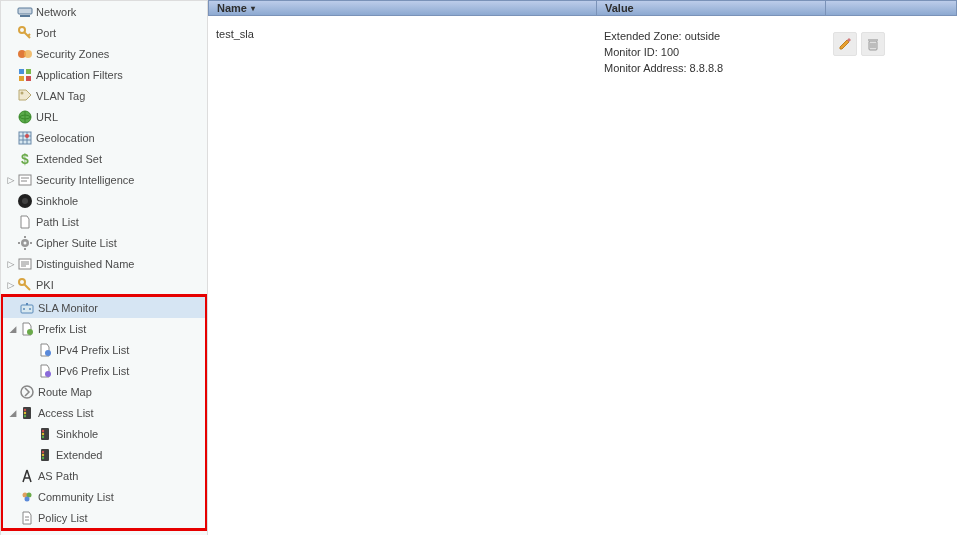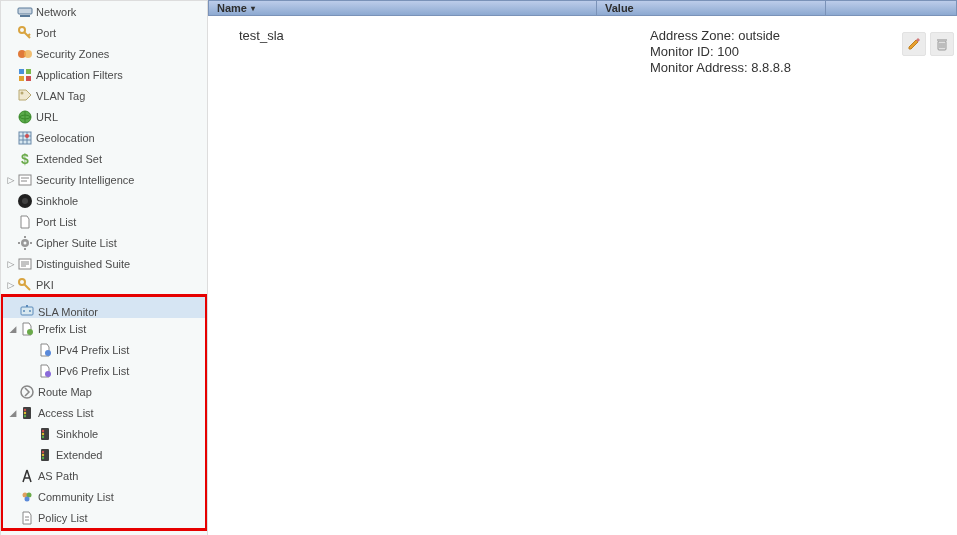--- a/index.html
+++ b/index.html
@@ -27,21 +27,21 @@
   overflow: hidden;
 }
 .tree-item {
   display: flex;
   align-items: center;
   height: 21px;
   padding-left: 4px;
   cursor: pointer;
   color: #4a4a4a;
 }
-.tree-item.selected { background: #d6e5f3; align-items: flex-end; }
+.tree-item.selected { background: #d6e5f3; }
 .tree-item .expander {
   width: 12px;
   text-align: center;
   font-size: 9px;
   color: #888;
   flex-shrink: 0;
 }
 .tree-item .icon {
   width: 16px;
   height: 16px;
@@ -81,23 +81,22 @@
 .col-value { width: 229px; }
 .col-actions { width: 60px; border-right: none; }
 .col-spacer { flex: 1; border-right: none; }
 .row {
   display: flex;
   padding-top: 12px;
   min-height: 64px;
 }
 .td {
   padding-left: 8px;
-  font-size: 13px;
+  font-size: 11px;
   color: #333;
-  margin-left: 23px;
 }
 .td.col-value { line-height: 16px; }
 .actions {
   display: flex;
   gap: 4px;
   align-items: flex-start;
   padding-top: 4px;
 }
 .action-btn {
   width: 24px;
@@ -221,21 +220,21 @@
           </span>
           <span>Sinkhole</span>
         </div>
         <div class="tree-item depth0">
           <span class="expander"></span>
           <span class="icon">
             <svg width="16" height="16">
               <path d="M4 2 L10 2 L12 5 L12 14 L4 14 Z" fill="#fff" stroke="#888"></path>
             </svg>
           </span>
-          <span>Port List</span>
+          <span>Path List</span>
         </div>
         <div class="tree-item depth0">
           <span class="expander"></span>
           <span class="icon">
             <svg width="16" height="16">
               <circle cx="8" cy="8" r="4" fill="#999"></circle>
               <g stroke="#999" stroke-width="2">
                 <line x1="8" y1="1" x2="8" y2="3"></line>
                 <line x1="8" y1="13" x2="8" y2="15"></line>
                 <line x1="1" y1="8" x2="3" y2="8"></line>
@@ -247,21 +246,21 @@
           <span>Cipher Suite List</span>
         </div>
         <div class="tree-item depth0">
           <span class="expander">▷</span>
           <span class="icon">
             <svg width="16" height="16">
               <rect x="2" y="3" width="12" height="10" fill="#fff" stroke="#888"></rect>
               <path d="M4 6 L12 6 M4 8 L12 8 M4 10 L9 10" stroke="#888"></path>
             </svg>
           </span>
-          <span>Distinguished Suite</span>
+          <span>Distinguished Name</span>
         </div>
         <div class="tree-item depth0">
           <span class="expander">▷</span>
           <span class="icon">
             <svg width="16" height="16">
               <circle cx="5" cy="5" r="3" fill="none" stroke="#d9a440" stroke-width="2"></circle>
               <line x1="7" y1="7" x2="13" y2="13" stroke="#d9a440" stroke-width="2"></line>
             </svg>
           </span>
           <span>PKI</span>
@@ -397,21 +396,21 @@
       <div class="th col-value">
         <span>Value</span>
       </div>
       <div class="th col-actions"></div>
       <div class="th col-spacer"></div>
     </div>
     <div id="table-body">
         <div class="row">
           <div class="td col-name">test_sla</div>
           <div class="td col-value">
-            <div>Address Zone: outside</div>
+            <div>Extended Zone: outside</div>
             <div>Monitor ID: 100</div>
             <div>Monitor Address: 8.8.8.8</div>
           </div>
           <div class="td col-actions actions">
     <div class="action-btn">
       <span>
         <svg width="14" height="14">
                   <path d="M2 12 L4 12 L11 5 L9 3 L2 10 Z" fill="#e8a030" stroke="#c08020"></path>
                   <path d="M9 3 L11 5 L13 3 L11 1 Z" fill="#d07878"></path>
                 </svg>

